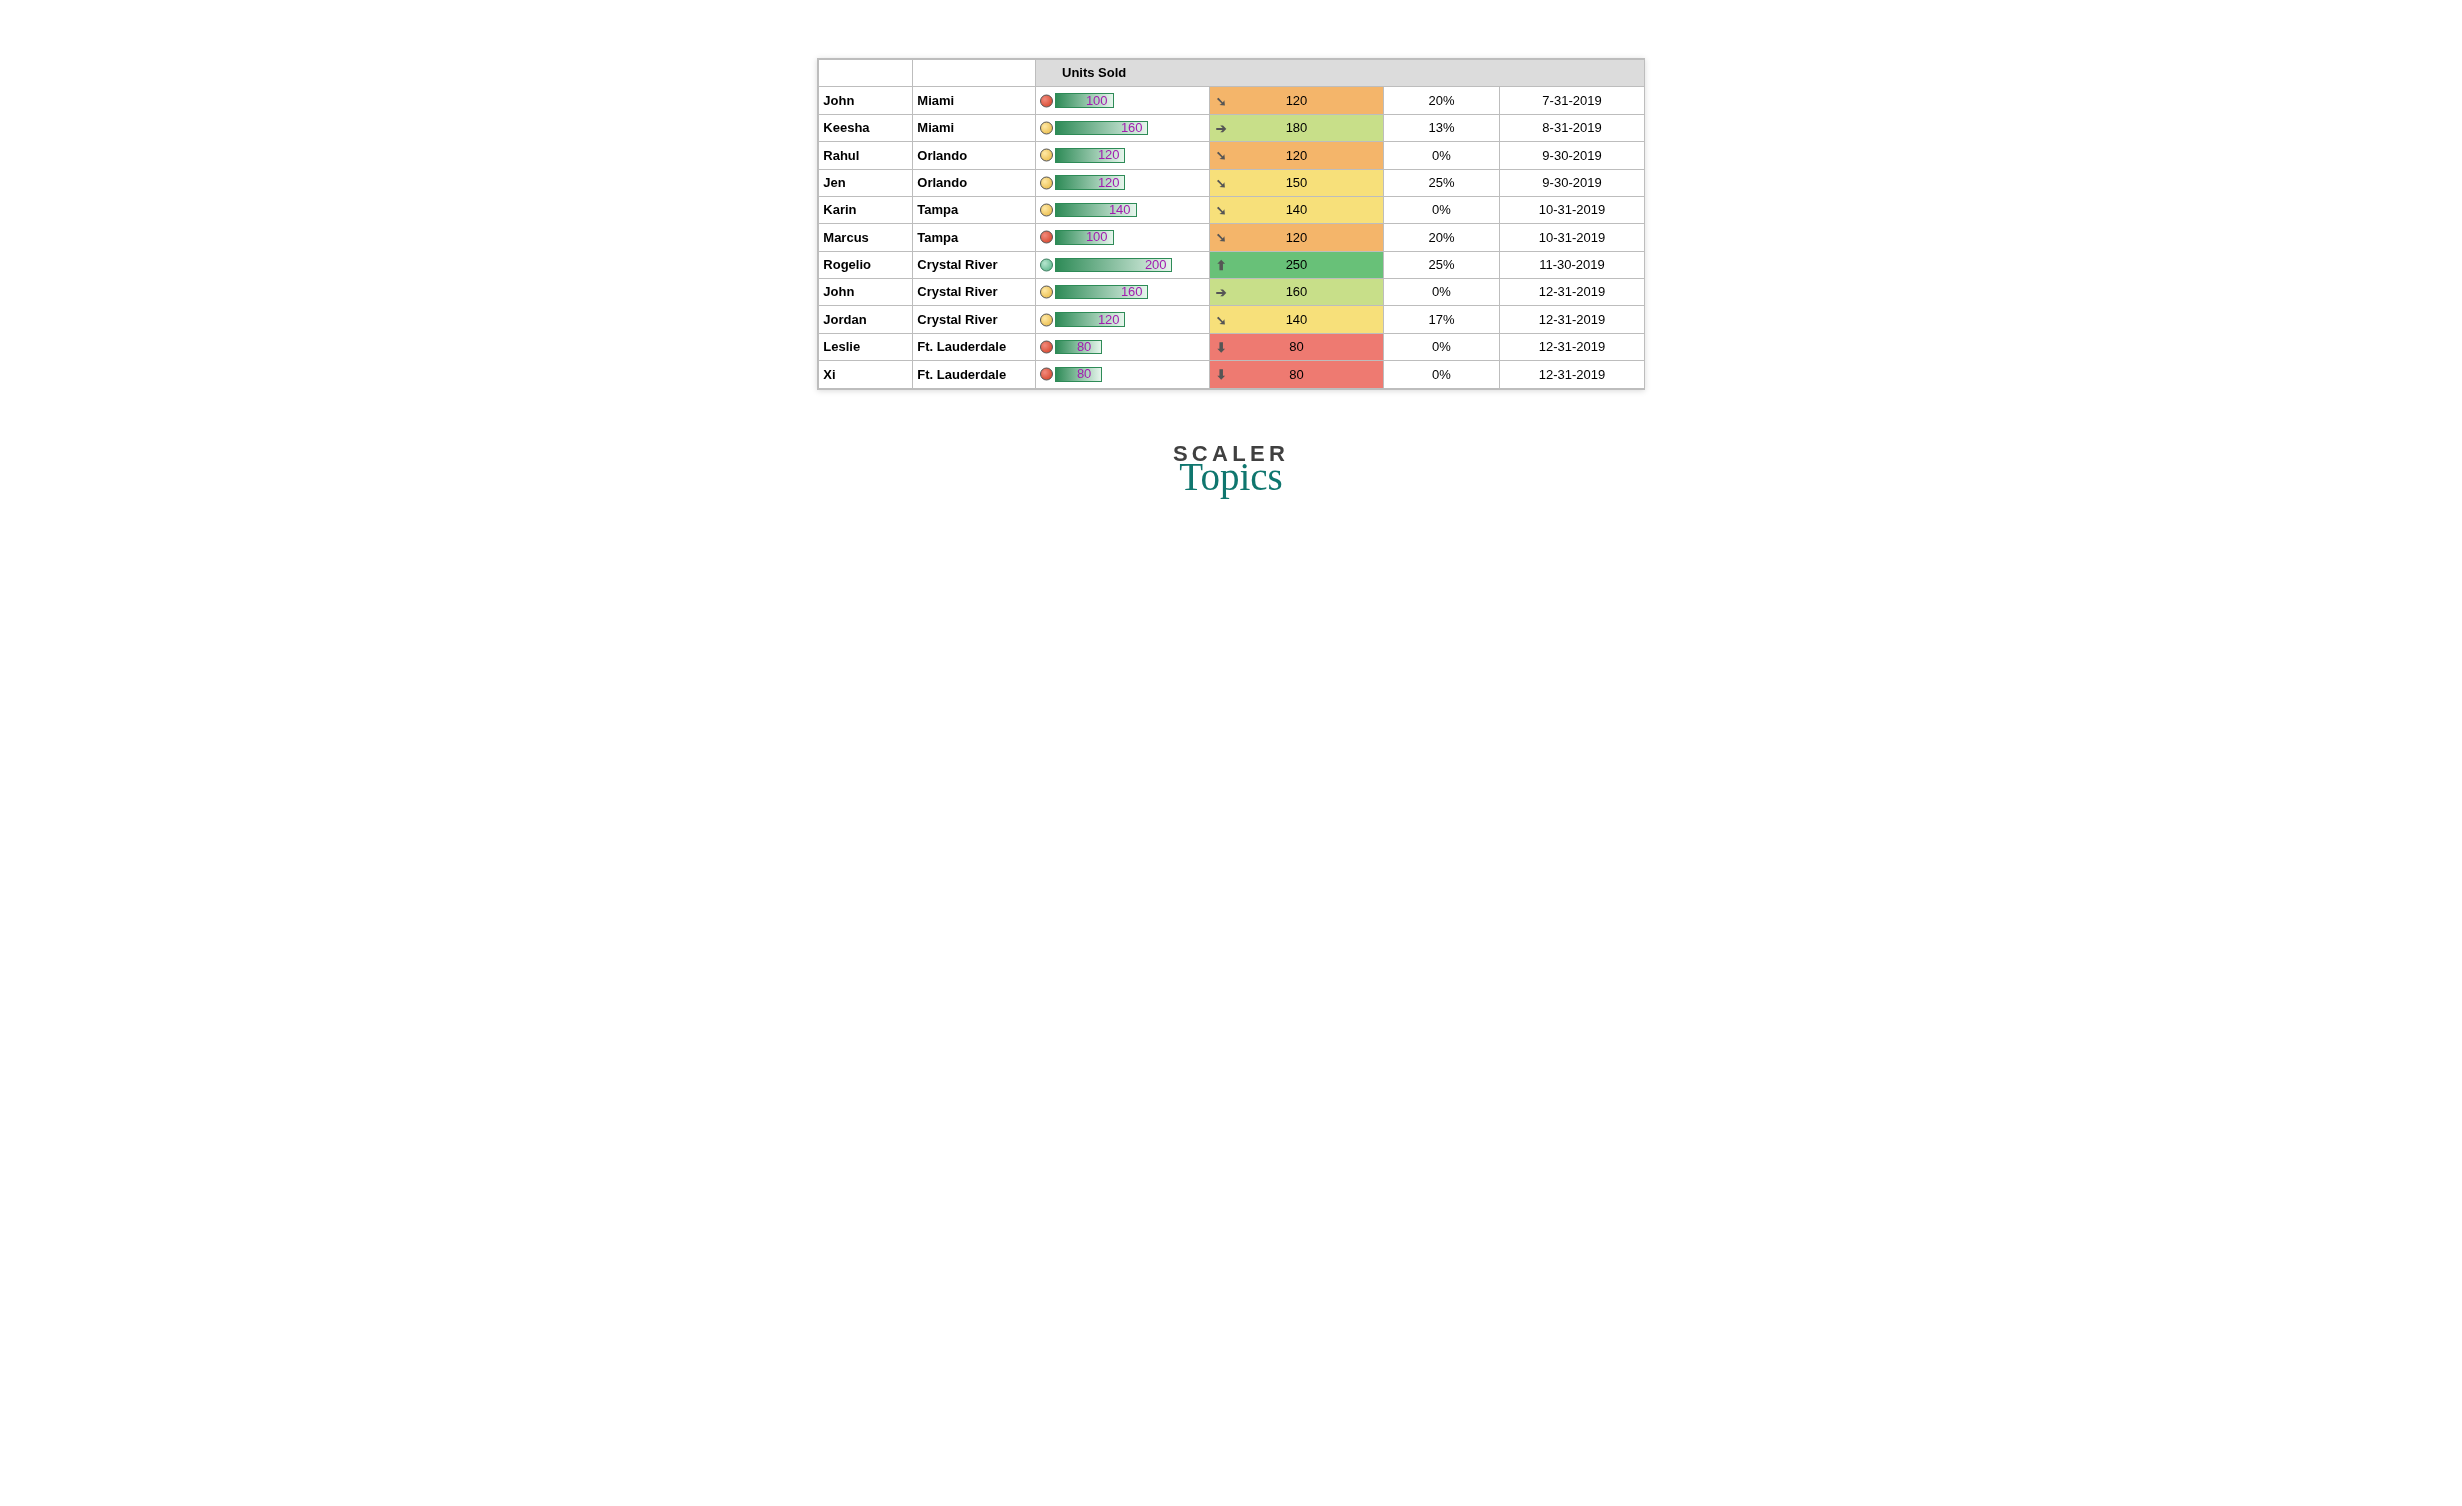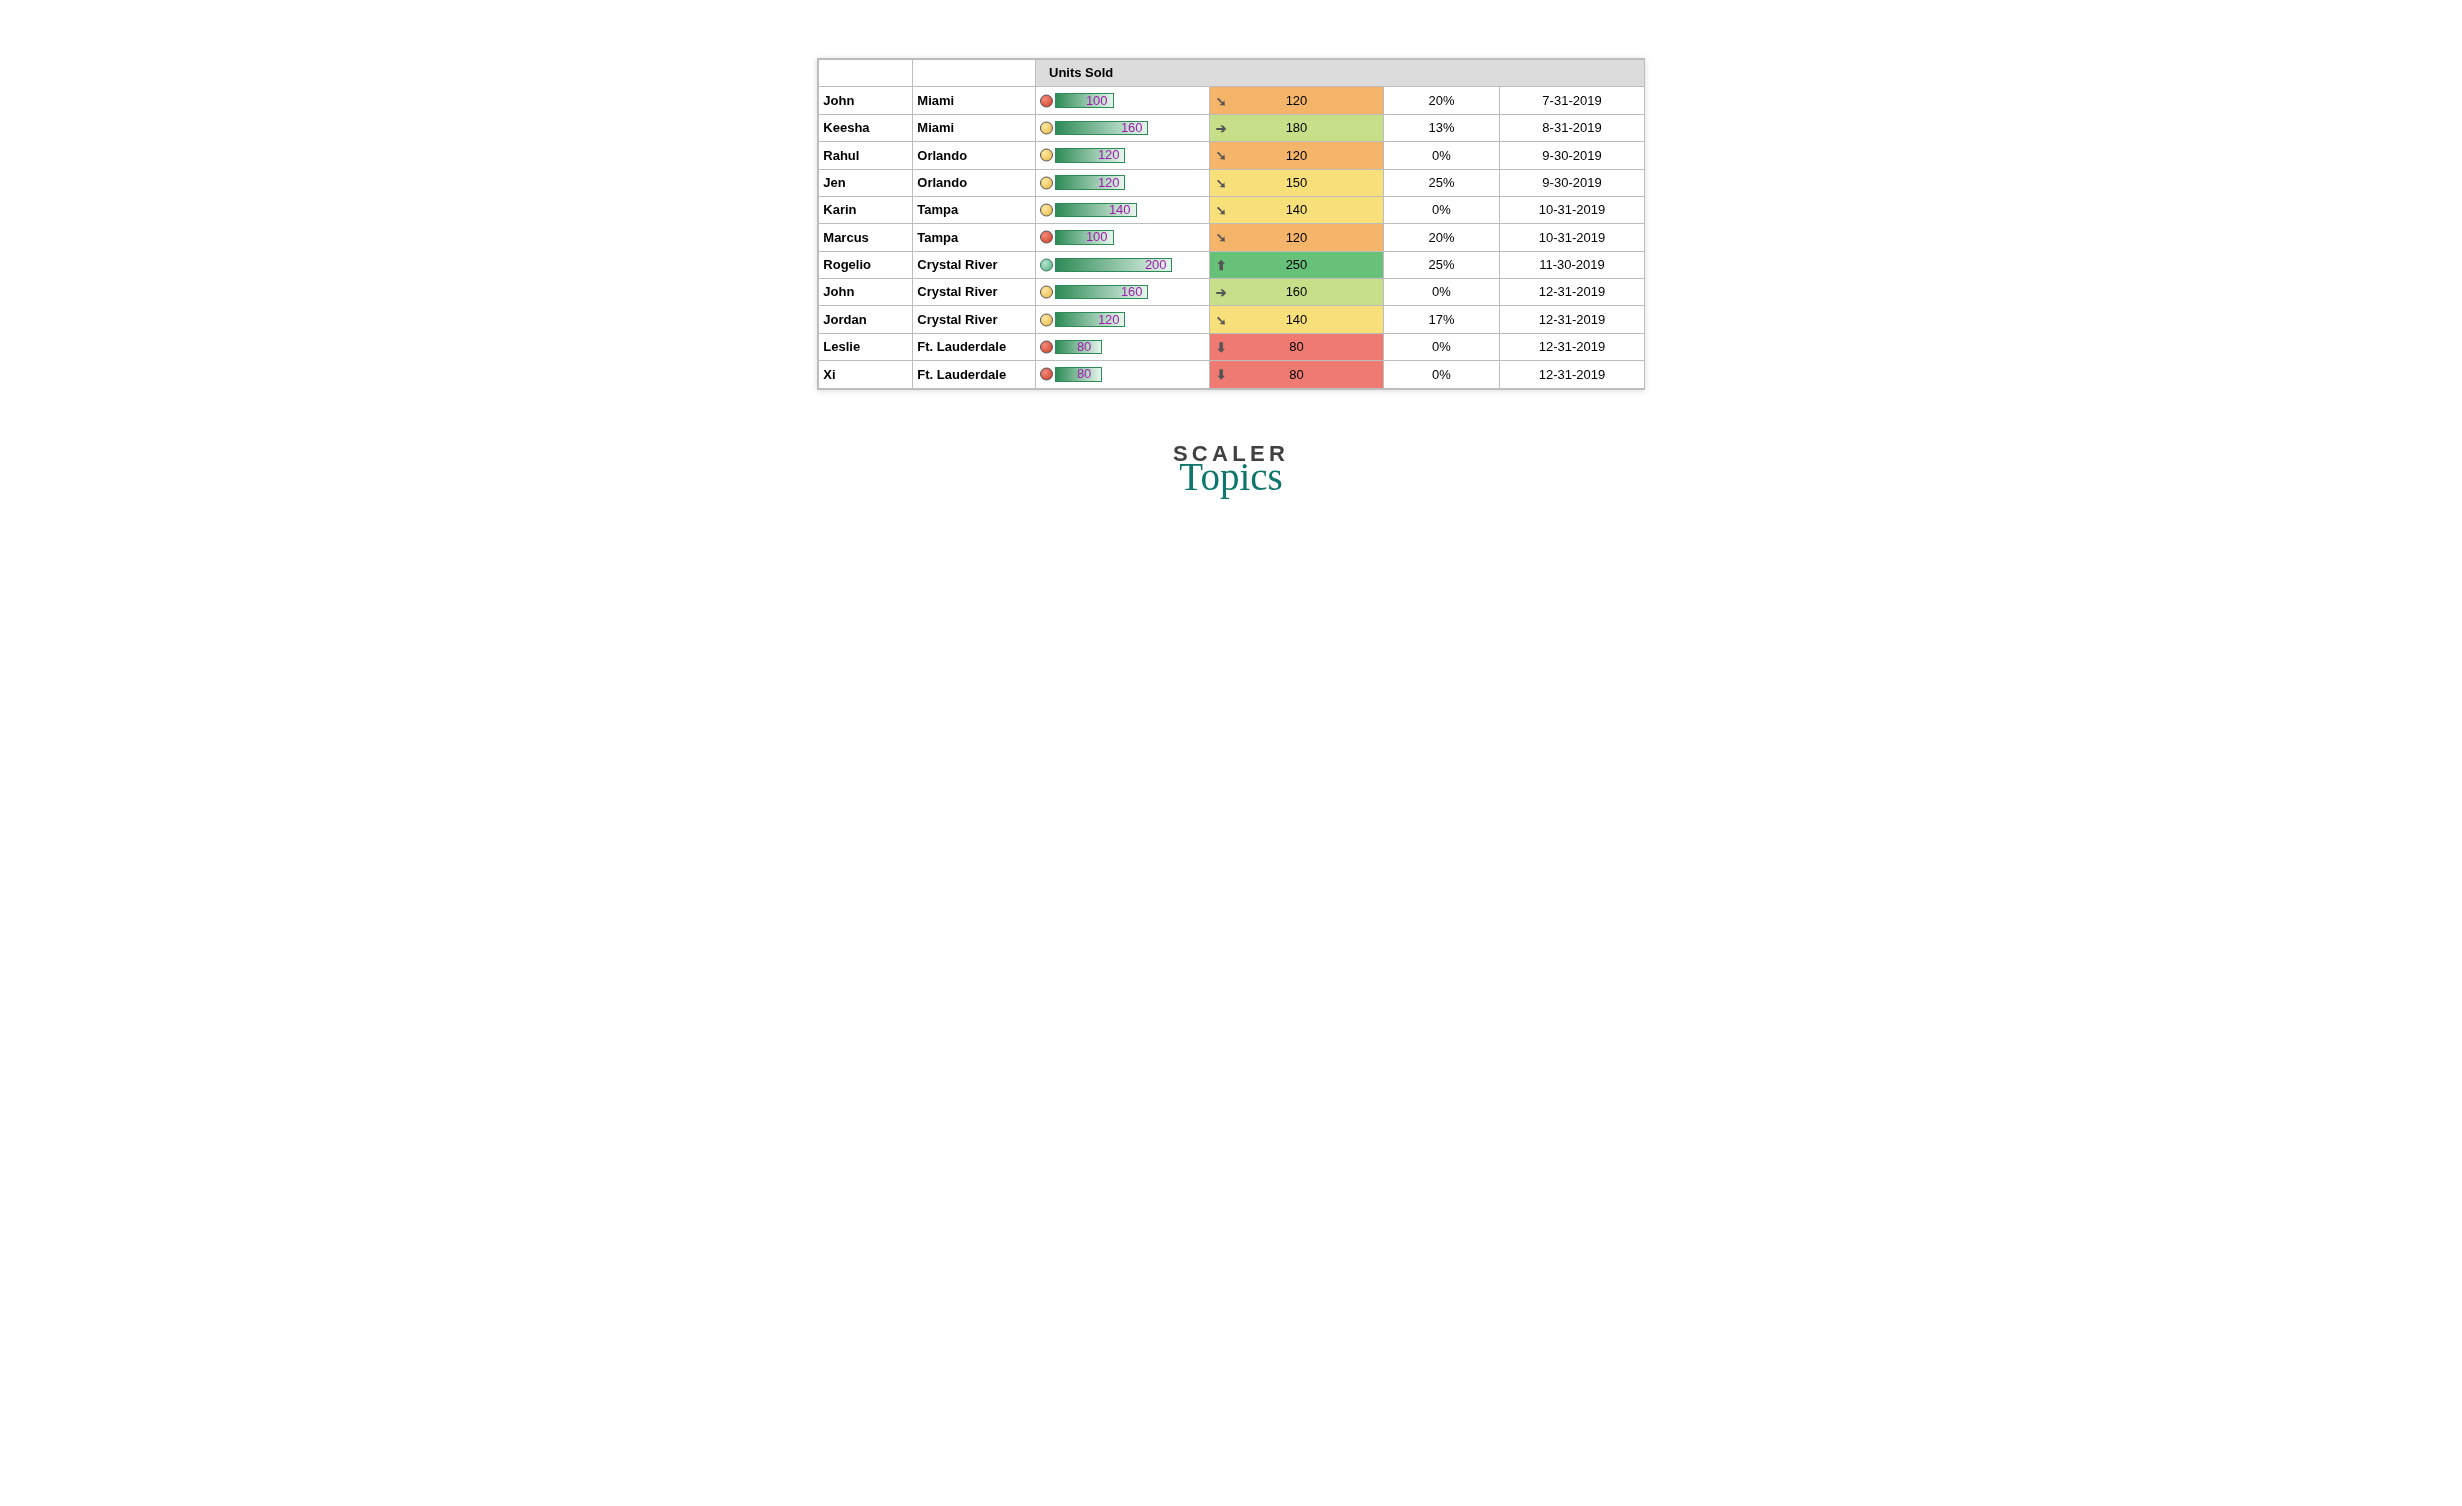--- a/index.html
+++ b/index.html
@@ -163,21 +163,21 @@
           <col class="c-office">
           <col class="c-last">
           <col class="c-goal">
           <col class="c-pct">
           <col class="c-date">
       </colgroup>
       <thead>
         <tr class="hdr1">
           <th class="merged"></th>
           <th class="merged"></th>
-          <th colspan="4" style="padding-left:13px;">Units Sold</th>
+          <th colspan="4" style="padding-left:26px;">Units Sold</th>
         </tr>
       </thead>
       <tbody id="tbody">
           <tr>
             <td class="left bold">John</td>
             <td class="left bold">Miami</td>
             <td class="bar-cell">
               <div class="bar-wrap">
                 <div class="bar-fill" style="width: 59px;"></div>
                 <div class="bar-dot dot-red"></div>

